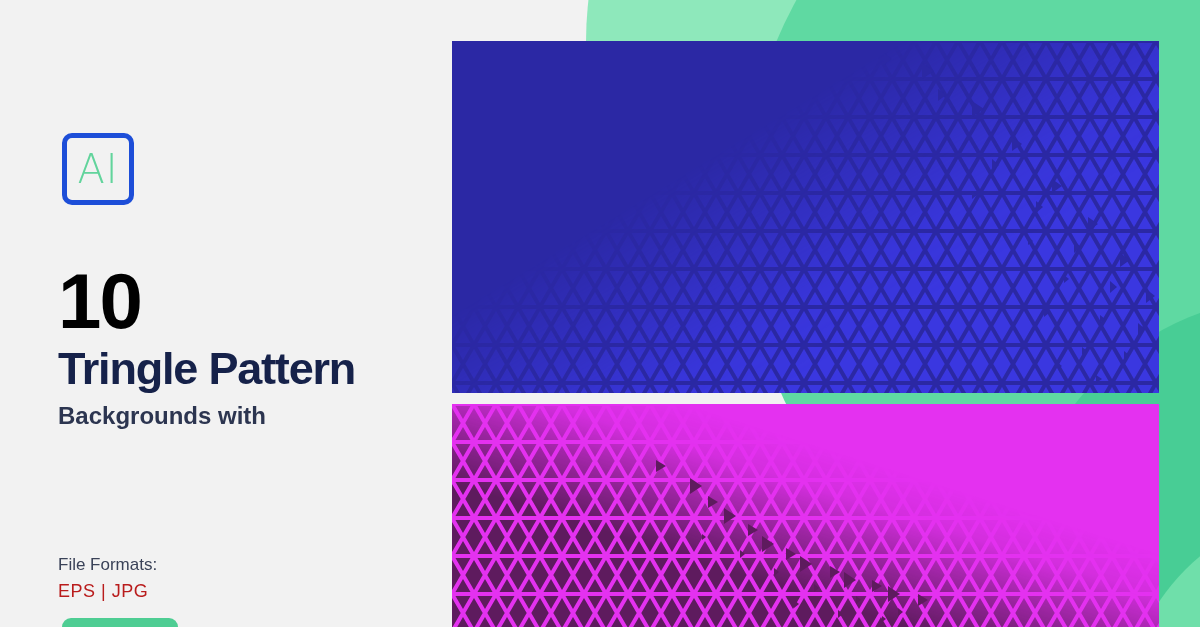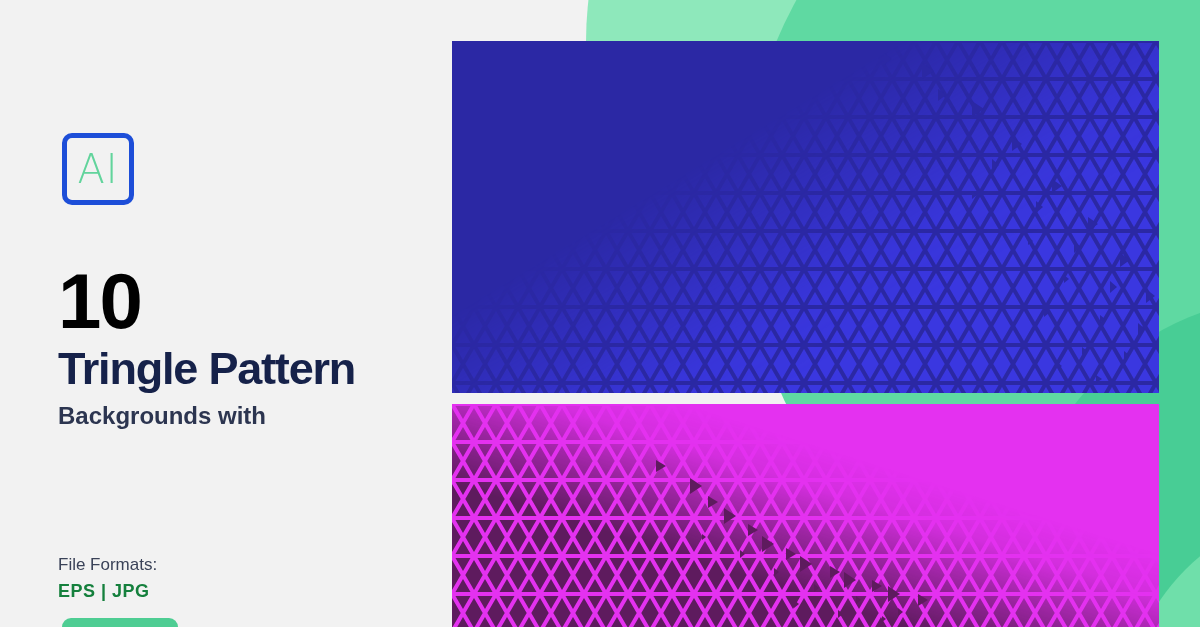--- a/index.html
+++ b/index.html
@@ -128,22 +128,22 @@
     top: 516px;
     margin-top: 37px;
   }
   .formats-label {
     font-size: 17px;
     color: #3a4258;
     line-height: 1.45;
   }
   .formats-value {
     font-size: 18px;
-    font-weight: bold;
-    color: #15803d;
+    font-weight: normal;
+    color: #b91c1c;
     line-height: 1.45;
     letter-spacing: 0.5px;
   }
 
   .cta-pill {
     position: absolute;
     left: 62px;
     top: 618px;
     width: 116px;
     height: 34px;

